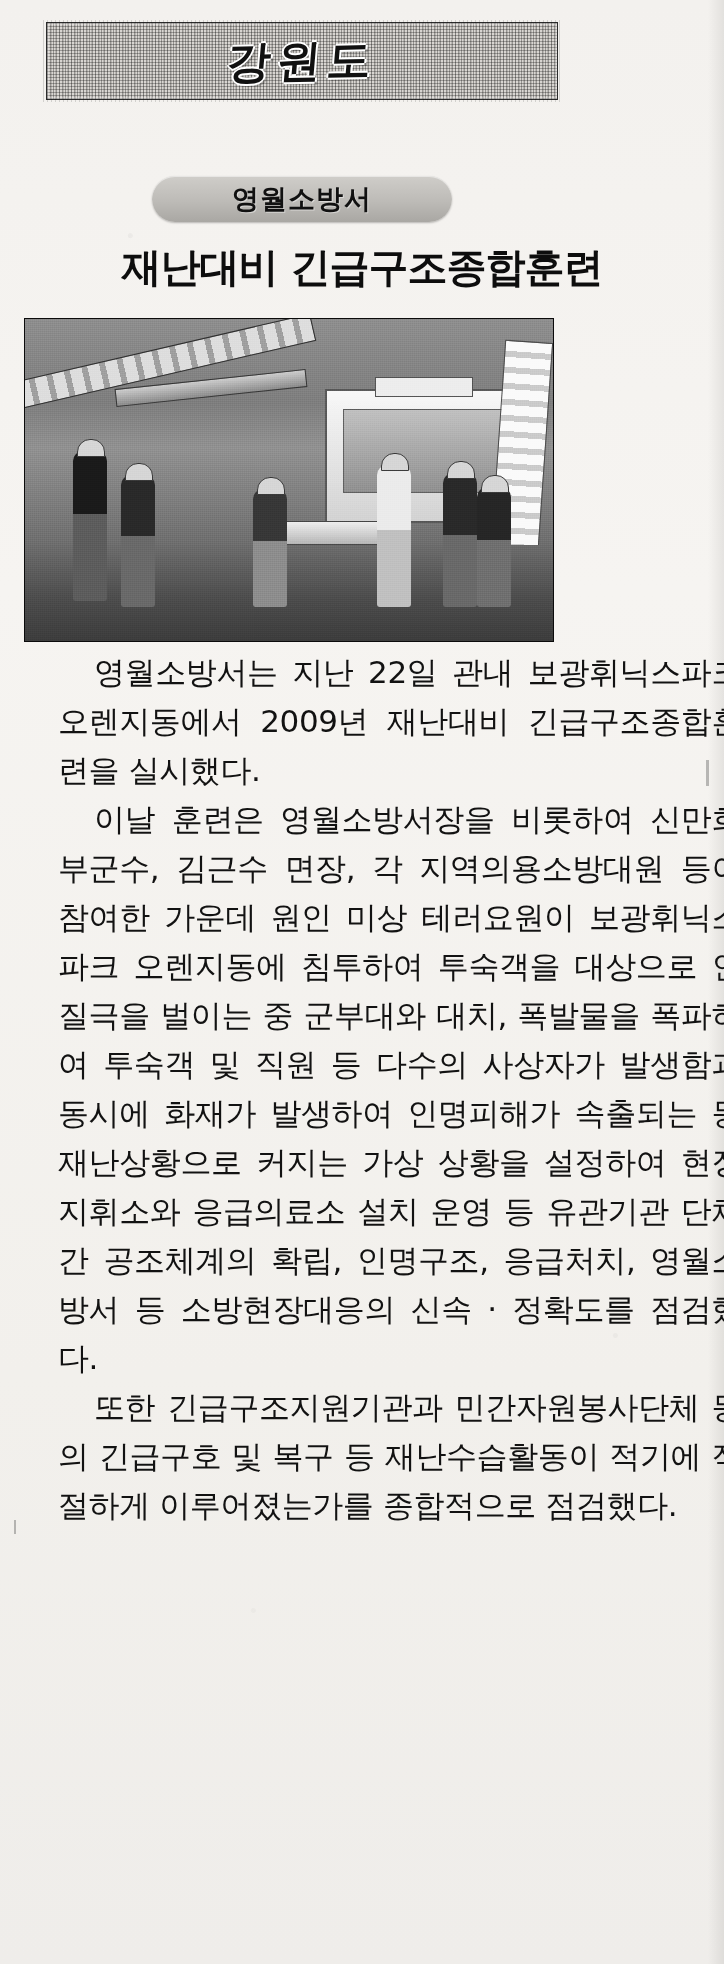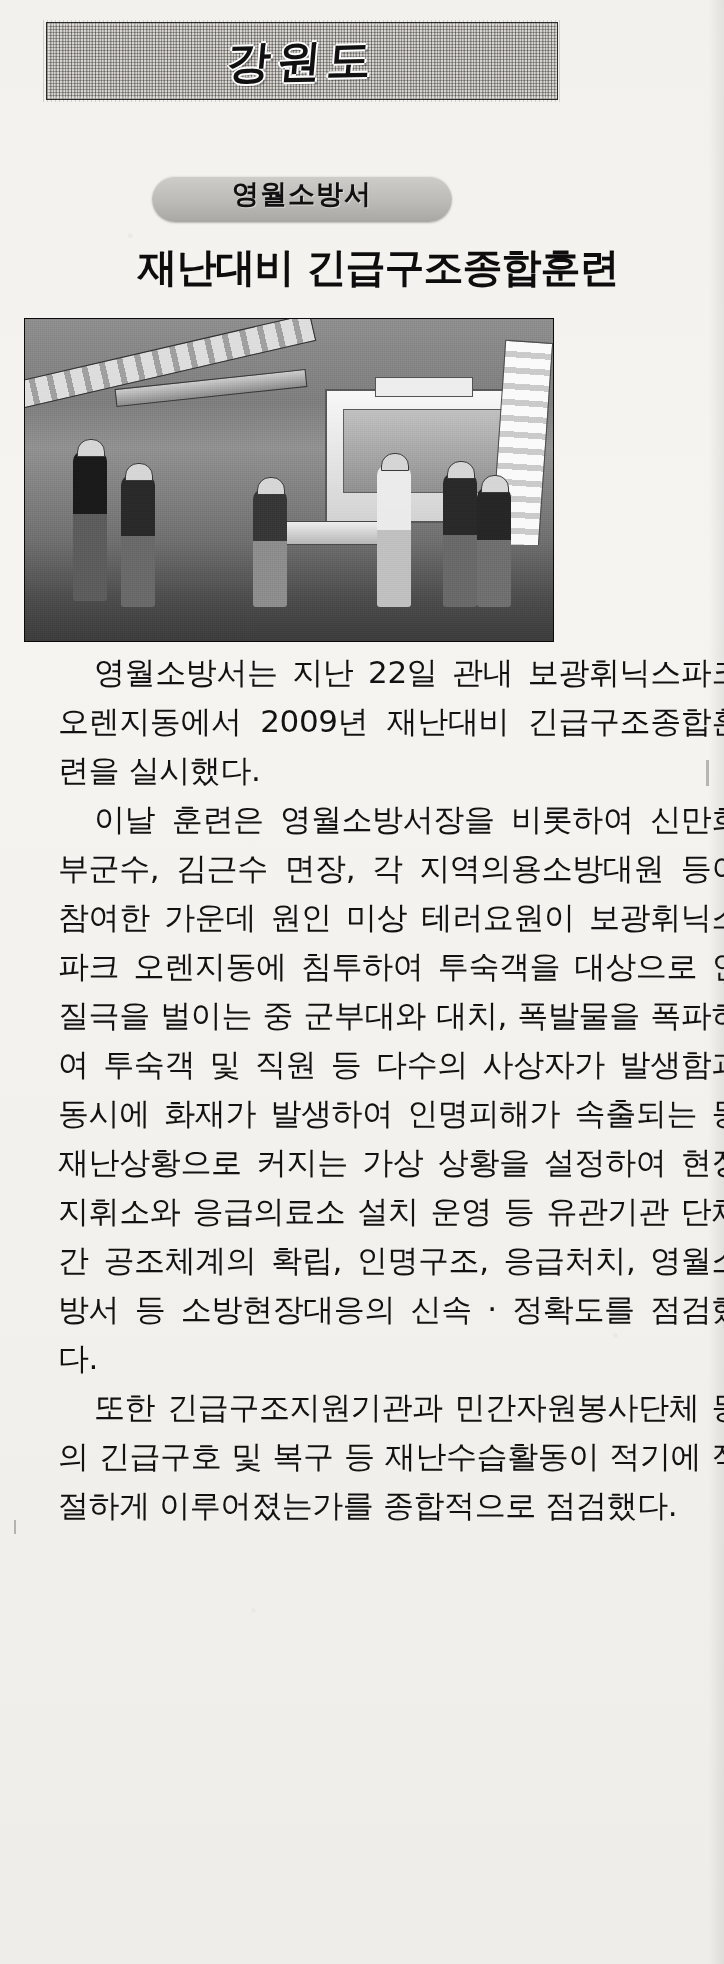--- a/index.html
+++ b/index.html
@@ -75,34 +75,35 @@
   .pill {
     position: absolute;
     left: 152px;
     top: 176px;
     width: 300px;
     height: 46px;
     border-radius: 26px;
     background: linear-gradient(180deg, #cfcdc9 0%, #bdbbb7 55%, #a9a7a3 100%);
     box-shadow: inset 0 1px 0 rgba(255,255,255,.5), 0 1px 2px rgba(0,0,0,.25);
     display: flex;
+    align-items: center;
     justify-content: center;
   }
   .pill-text {
     font-size: 27px;
     font-weight: 900;
     color: #111;
     letter-spacing: 1px;
     text-shadow: 1px 1px 0 rgba(255,255,255,.45);
   }
 
   
   .headline {
     position: absolute;
-    left: 42px;
+    left: 26px;
     top: 246px;
     width: 672px;
     text-align: center;
     font-size: 40px;
     font-weight: 900;
     color: #0d0d0d;
     letter-spacing: -1px;
     line-height: 1.08;
   }
 

